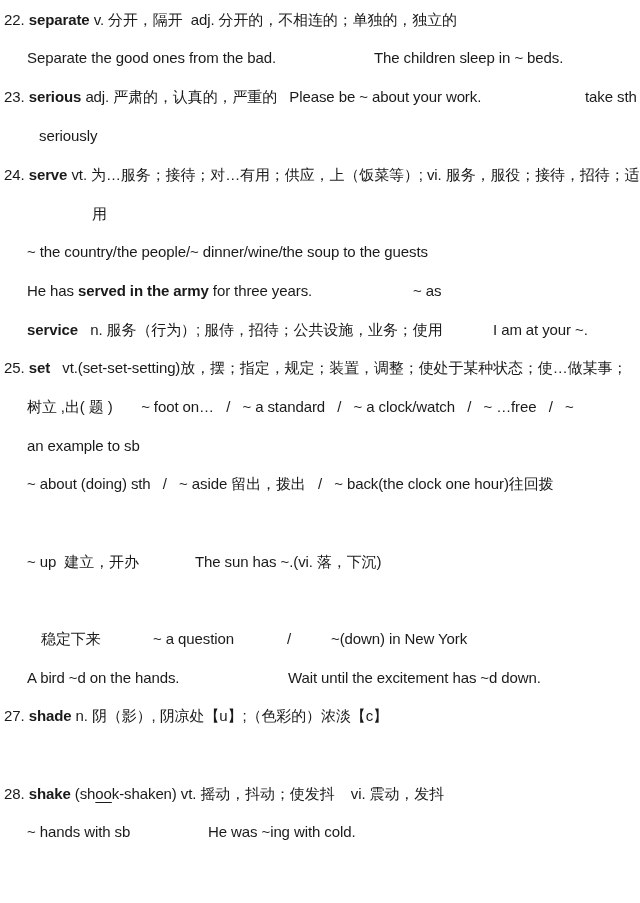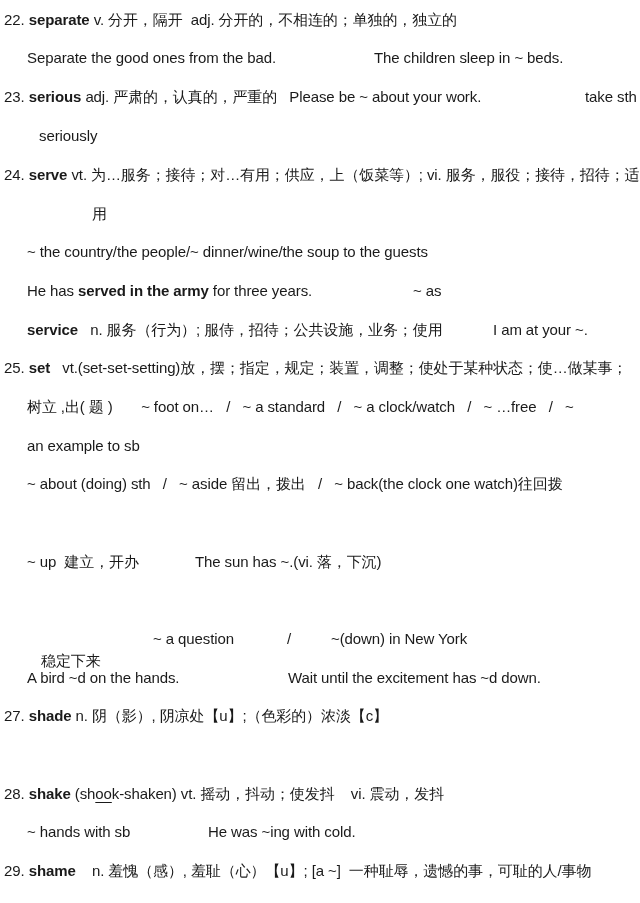--- a/index.html
+++ b/index.html
@@ -33,32 +33,31 @@
   <div class="line" style="top:204px;left:88px;">用</div>
   <div class="line" style="top:242px;left:23px;">~ the country/the people/~ dinner/wine/the soup to the guests</div>
   <div class="line" style="top:281px;left:23px;"><span>He has </span><b>served in the army</b><span> for three years.</span></div>
   <div class="line" style="top:281px;left:409px;">~ as</div>
   <div class="line" style="top:320px;left:23px;"><b>service</b><span>   n. 服务（行为）; 服侍，招待；公共设施，业务；使用</span></div>
   <div class="line" style="top:320px;left:489px;">I am at your ~.</div>
 
   <div class="line" style="top:358px;left:0;"><span>25.</span> <b>set</b><span>   vt.(set-set-setting)放，摆；指定，规定；装置，调整；使处于某种状态；使…做某事；</span></div>
   <div class="line" style="top:397px;left:23px;">树立 ,出( 题 )       ~ foot on…   /   ~ a standard   /   ~ a clock/watch   /   ~ …free   /   ~</div>
   <div class="line" style="top:436px;left:23px;">an example to sb</div>
-  <div class="line" style="top:474px;left:23px;">~ about (doing) sth   /   ~ aside 留出，拨出   /   ~ back(the clock one watch)往回拨</div>
+  <div class="line" style="top:474px;left:23px;">~ about (doing) sth   /   ~ aside 留出，拨出   /   ~ back(the clock one hour)往回拨</div>
   <div class="line" style="top:552px;left:23px;">~ up  建立，开办</div>
   <div class="line" style="top:552px;left:191px;">The sun has ~.(vi. 落，下沉)</div>
 
-  <div class="line" style="top:629px;left:37px;margin-top:22px;">稳定下来</div>
+  <div class="line" style="top:629px;left:37px;">稳定下来</div>
   <div class="line" style="top:629px;left:149px;">~ a question</div>
   <div class="line" style="top:629px;left:283px;">/</div>
   <div class="line" style="top:629px;left:327px;">~(down) in New York</div>
   <div class="line" style="top:668px;left:23px;">A bird ~d on the hands.</div>
   <div class="line" style="top:668px;left:236px;margin-left:48px;">Wait until the excitement has ~d down.</div>
 
   <div class="line" style="top:706px;left:0;"><span>27.</span> <b>shade</b><span> n. 阴（影）, 阴凉处【u】;（色彩的）浓淡【c】</span></div>
 
   <div class="line" style="top:784px;left:0;"><span>28.</span> <b>shake</b><span> (sh</span><span class="u">oo</span><span>k-shaken) vt. 摇动，抖动；使发抖    vi. 震动，发抖</span></div>
   <div class="line" style="top:822px;left:23px;">~ hands with sb</div>
   <div class="line" style="top:822px;left:204px;">He was ~ing with cold.</div>
 
-  <div class="line" style="top:861px;left:0;"><span>29.</span> <b>shame</b><span>    n. 羞愧（感）, 羞耻（心）【u】; [a ~]  一种耻辱，遗憾的事，可耻的人/事物</span></div>
 
 </div>
 
 </body></html>

